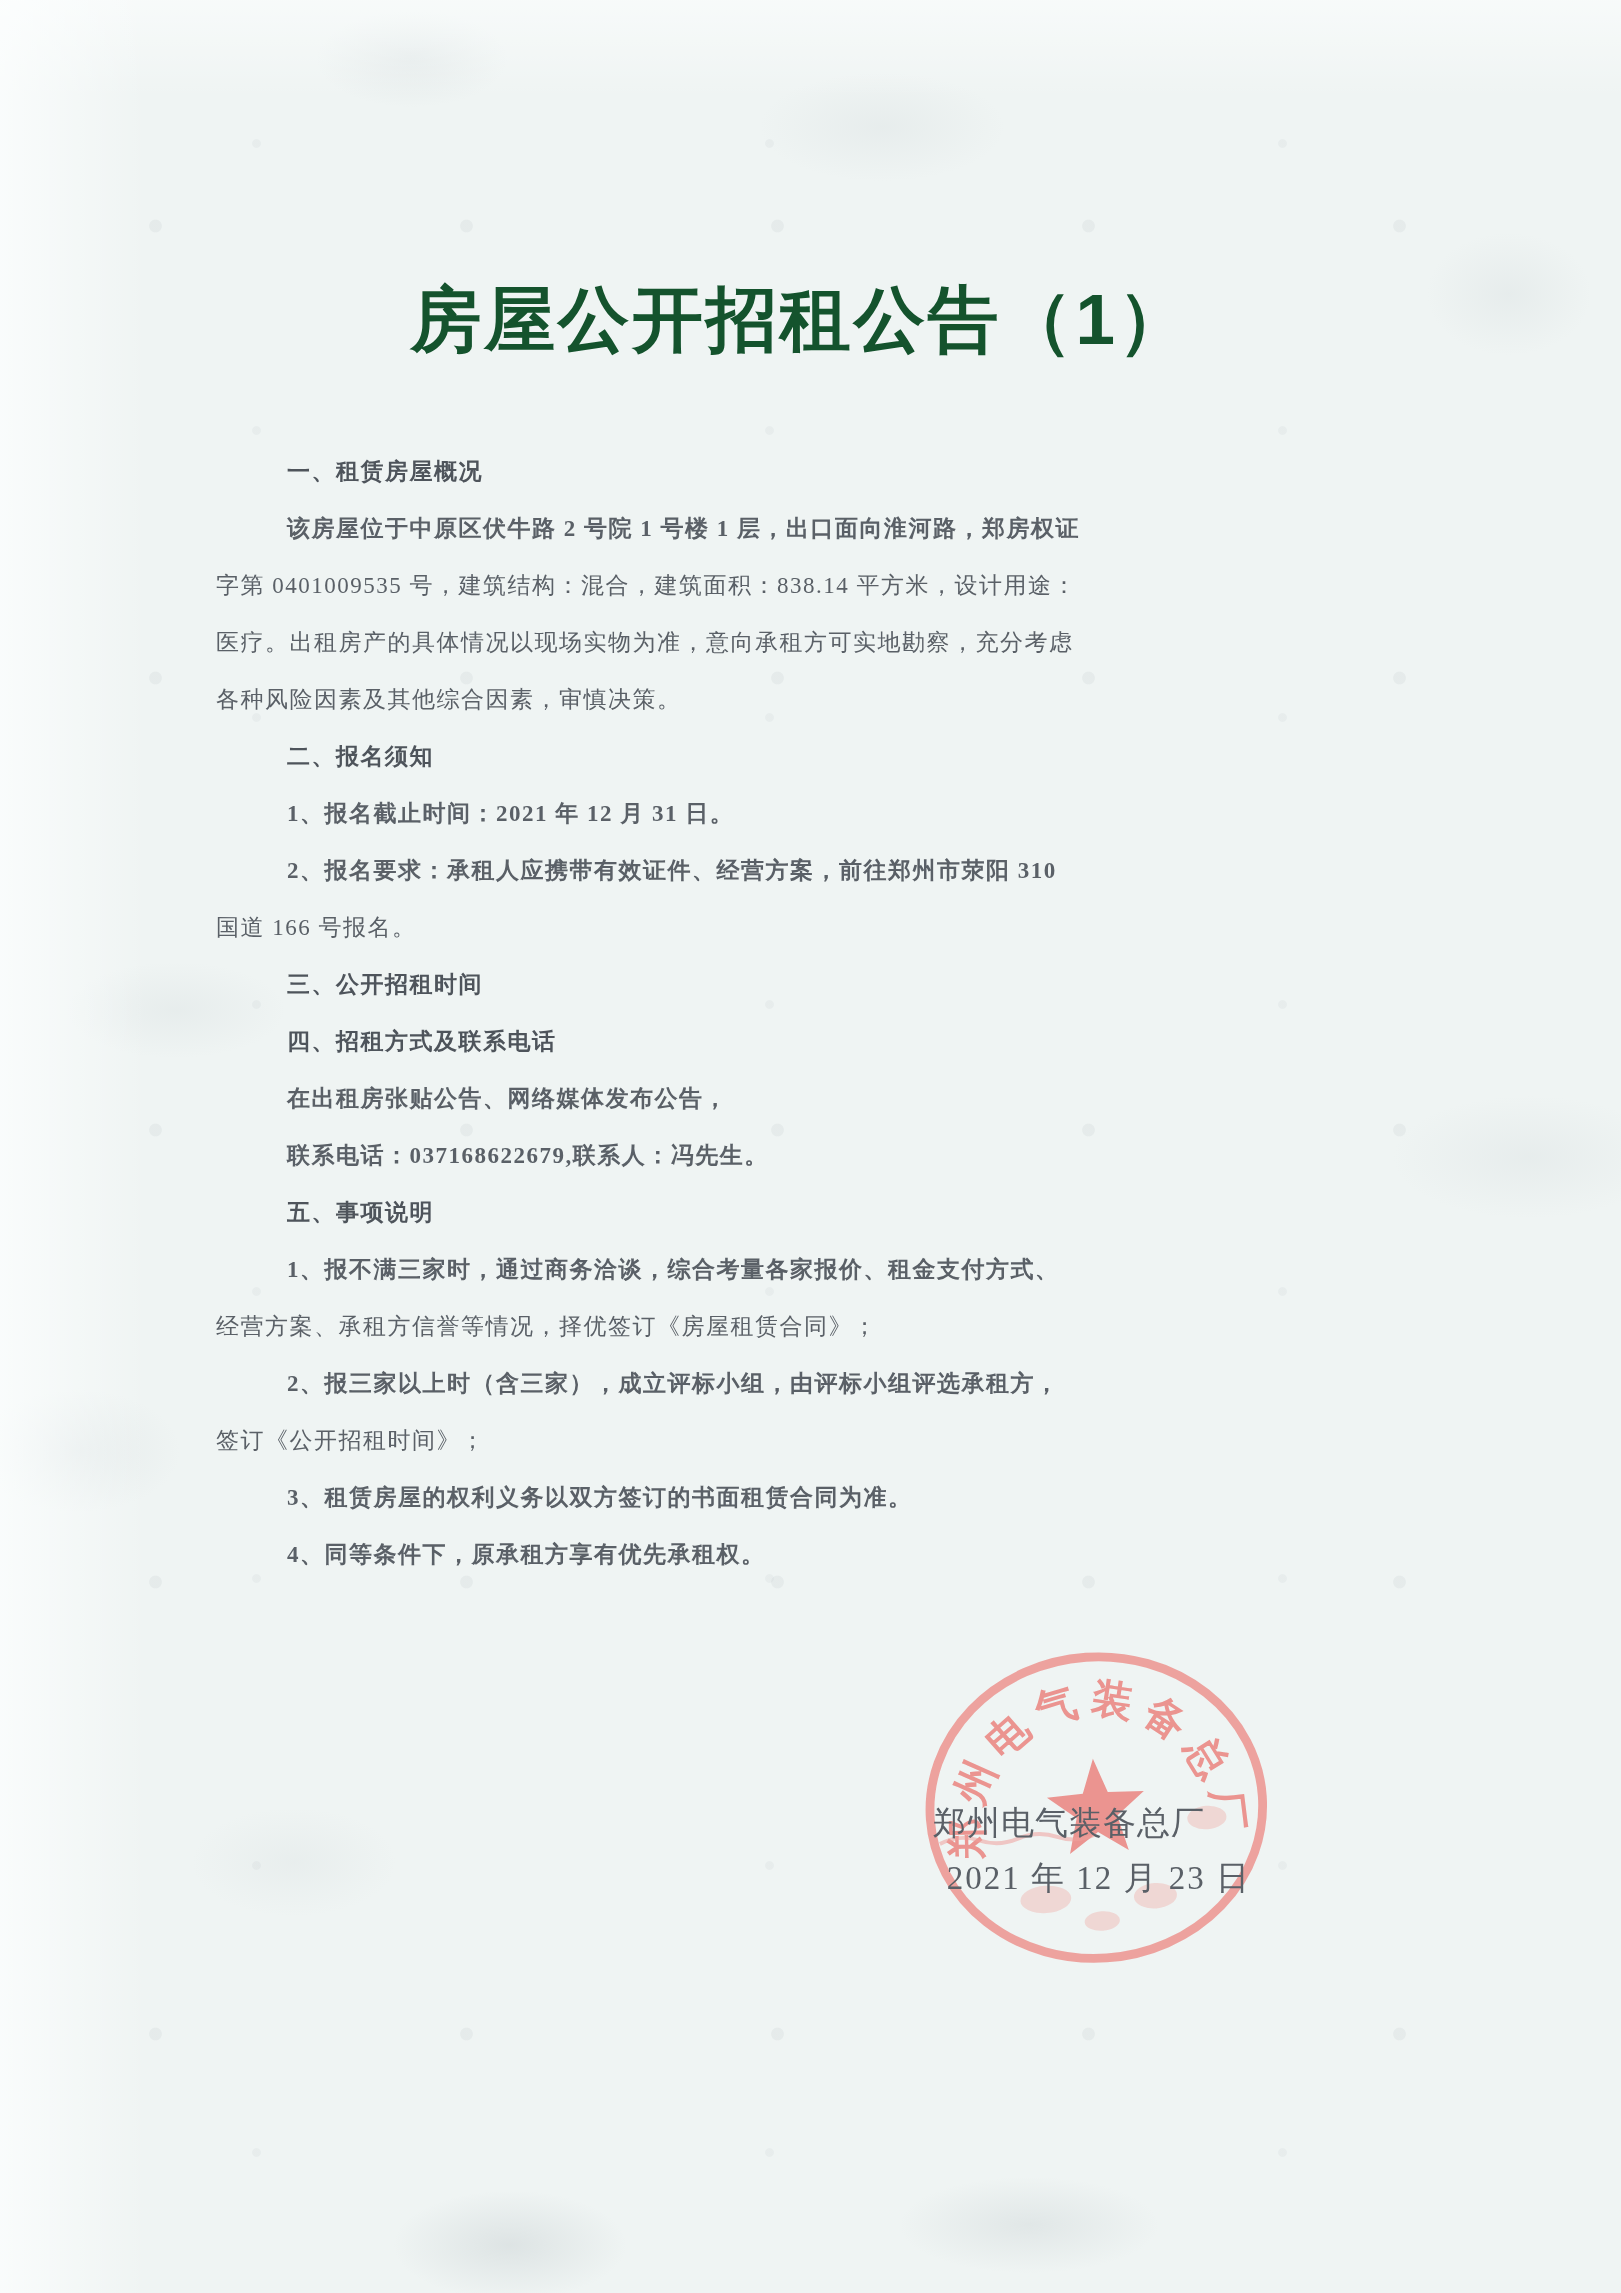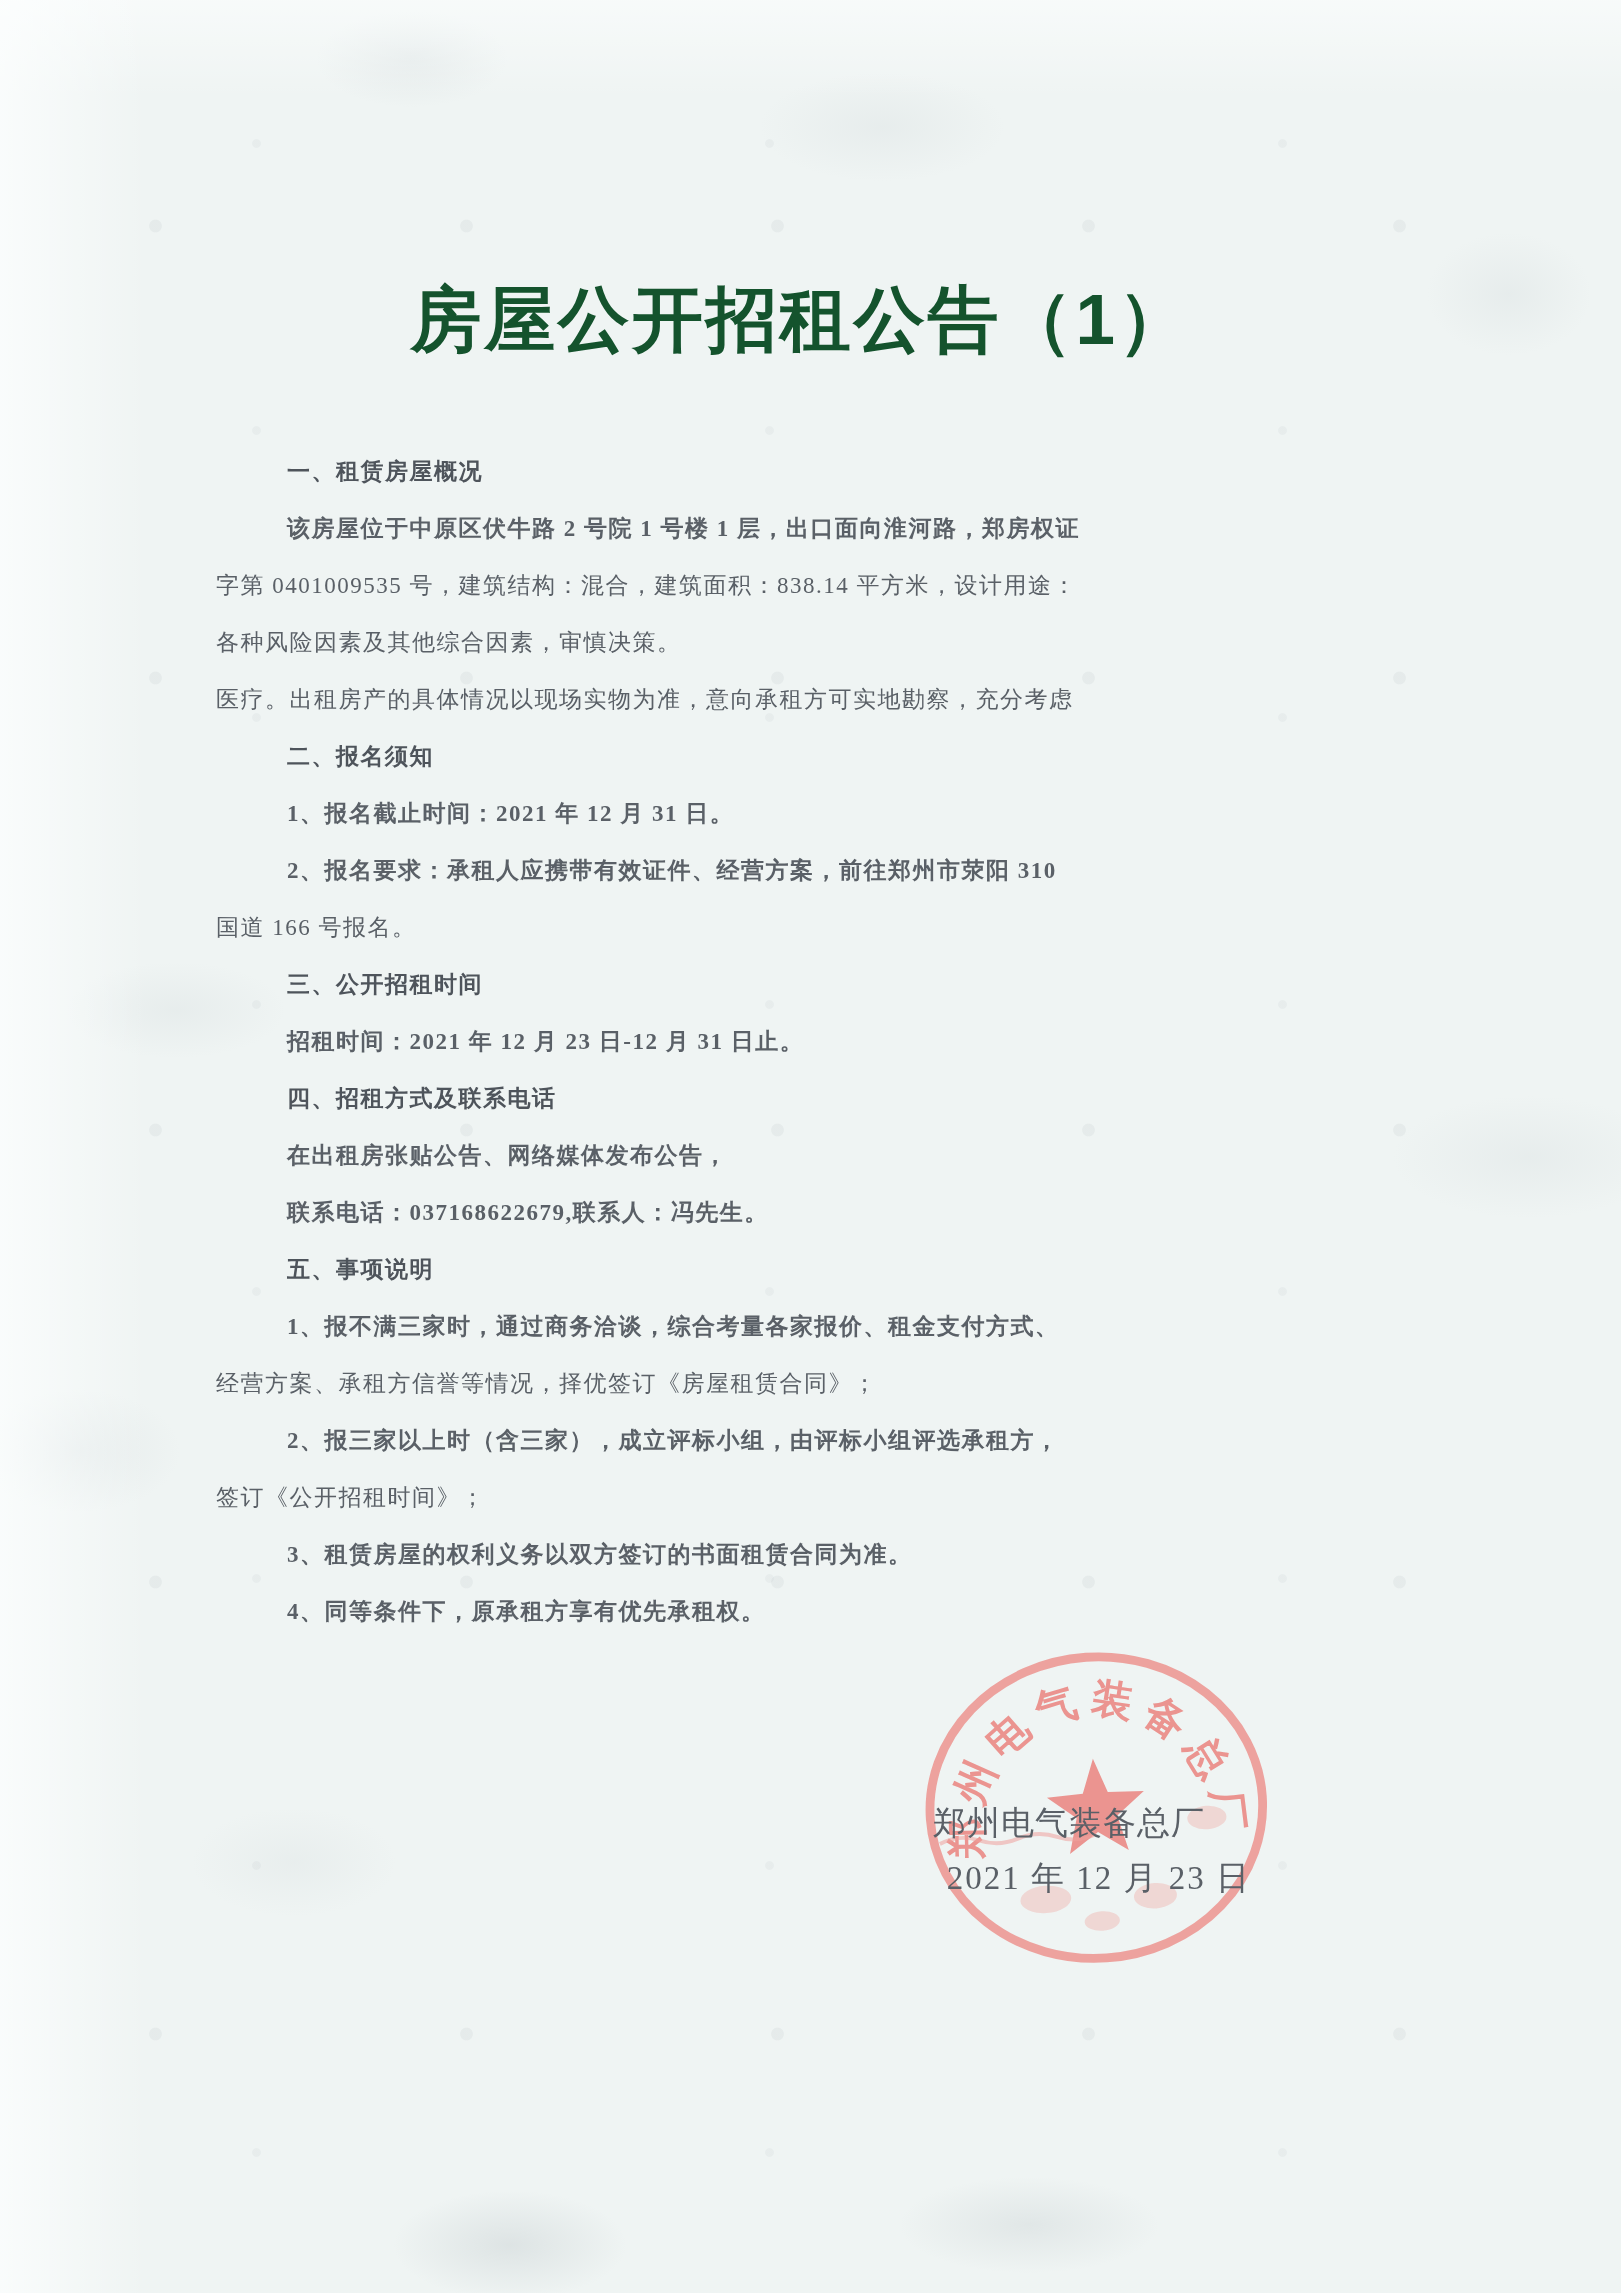--- a/index.html
+++ b/index.html
@@ -73,28 +73,27 @@
 <body>
 
 <div class="scan-noise"></div>
 
 <h1 class="page-title">房屋公开招租公告（1）</h1>
 
 <div class="doc-body">
   <p class="h">一、租赁房屋概况</p>
   <p class="ind">该房屋位于中原区伏牛路 2 号院 1 号楼 1 层，出口面向淮河路，郑房权证</p>
   <p class="flush">字第 0401009535 号，建筑结构：混合，建筑面积：838.14 平方米，设计用途：</p>
+  <p class="flush">医疗。出租房产的具体情况以现场实物为准，意向承租方可实地勘察，充分考虑</p>
   <p class="flush">各种风险因素及其他综合因素，审慎决策。</p>
-  <p class="flush">医疗。出租房产的具体情况以现场实物为准，意向承租方可实地勘察，充分考虑</p>
   <p class="h">二、报名须知</p>
   <p class="ind">1、报名截止时间：2021 年 12 月 31 日。</p>
   <p class="ind">2、报名要求：承租人应携带有效证件、经营方案，前往郑州市荥阳 310</p>
   <p class="flush">国道 166 号报名。</p>
   <p class="h">三、公开招租时间</p>
-  <p class="ind">招租时间：2021 年 12 月 23 日-12 月 31 日止。</p>
   <p class="h">四、招租方式及联系电话</p>
   <p class="ind">在出租房张贴公告、网络媒体发布公告，</p>
   <p class="ind">联系电话：037168622679,联系人：冯先生。</p>
   <p class="h">五、事项说明</p>
   <p class="ind">1、报不满三家时，通过商务洽谈，综合考量各家报价、租金支付方式、</p>
   <p class="flush">经营方案、承租方信誉等情况，择优签订《房屋租赁合同》；</p>
   <p class="ind">2、报三家以上时（含三家），成立评标小组，由评标小组评选承租方，</p>
   <p class="flush">签订《公开招租时间》；</p>
   <p class="ind">3、租赁房屋的权利义务以双方签订的书面租赁合同为准。</p>
   <p class="ind">4、同等条件下，原承租方享有优先承租权。</p>

